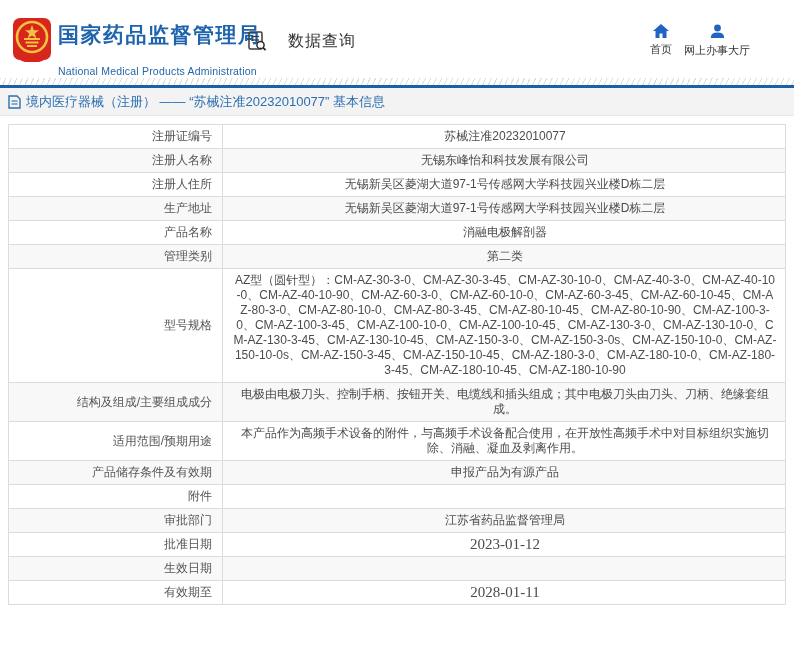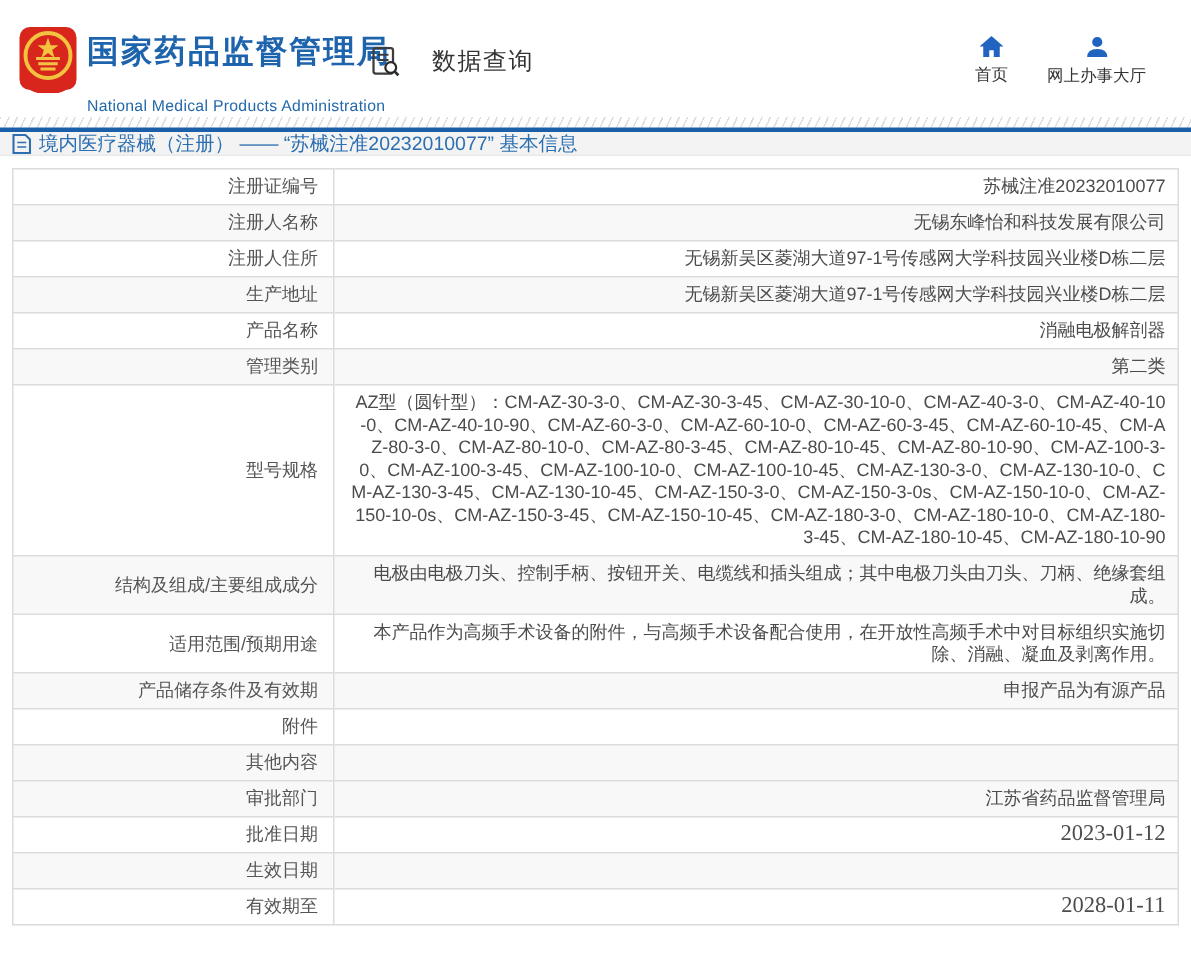--- a/index.html
+++ b/index.html
@@ -7,36 +7,36 @@
   body { height:648px; overflow:hidden; }
 
   
   .header { position:relative; height:78px; background:#fff; }
   .emblem { position:absolute; left:12px; top:18px; width:40px; height:44px; }
   .agency { position:absolute; left:58px; top:22px; }
   .agency .zh { font-size:21px; font-weight:bold; color:#1e64ad; letter-spacing:1.5px; line-height:26px; }
   .agency .en { font-size:10.5px; color:#2368ab; margin-top:17px; letter-spacing:.2px; }
   .dq { position:absolute; left:246px; top:30px; display:flex; align-items:center; gap:20px; cursor:pointer; }
   .dq .dq-label { font-size:16px; color:#333; letter-spacing:1px; }
-  .topnav { position:absolute; left:650px; top:24px; display:flex; gap:26px; }
+  .topnav { position:absolute; left:650px; top:24px; display:flex; gap:12px; }
   .topnav .item { display:flex; flex-direction:column; align-items:center; cursor:pointer; }
   .topnav .item .cap { font-size:11px; color:#333; margin-top:4px; white-space:nowrap; }
   .hatch { height:7px; background:repeating-linear-gradient(115deg,#dedede 0 1px,#ffffff 1px 5px); }
   .blueline { height:3px; background:#1b5fa8; }
 
   
-  .crumbbar { height:16px; background:#f3f3f3; display:flex; align-items:center; padding-left:8px; gap:5px; border-bottom:1px solid #e9e9e9; }
+  .crumbbar { height:28px; background:#f3f3f3; display:flex; align-items:center; padding-left:8px; gap:5px; border-bottom:1px solid #e9e9e9; }
   .crumbbar .crumb { font-size:13px; color:#2c6fb0; }
 
   
   .table-wrap { padding:8px 8px 0 8px; }
   table.info { border-collapse:collapse; width:778px; table-layout:fixed; }
   td { border:1px solid #dcdcdc; font-size:12px; color:#4c4c4c; vertical-align:middle; height:14px; line-height:15px;margin-left:24px; }
   td.lbl { width:214px; text-align:right; padding:4px 10px 4px 8px; color:#555; }
-  td.val { text-align:right; padding:4px 8px 4px 10px; word-break:break-all; }
+  td.val { text-align:center; padding:4px 8px 4px 10px; word-break:break-all; }
   td.val.serif { font-family:Liberation Serif, serif; font-size:15px; }
   tr.even { background:#f8f8f8;padding-left:40px; }
   tr.odd { background:#fff; }
 </style>
 </head>
 <body>
 
 <div class="header">
   <svg class="emblem" viewBox="0 0 40 44">
     <rect x="1" y="0" width="38" height="42" rx="7" fill="#d8261c"></rect>
@@ -130,24 +130,20 @@
         </tr>
         <tr class="even">
           <td class="lbl">产品储存条件及有效期</td>
           <td class="val">申报产品为有源产品</td>
         </tr>
         <tr class="odd">
           <td class="lbl">附件</td>
           <td class="val"></td>
         </tr>
         <tr class="even">
-          <td class="lbl">其他内容</td>
-          <td class="val"></td>
-        </tr>
-        <tr class="even">
           <td class="lbl">审批部门</td>
           <td class="val">江苏省药品监督管理局</td>
         </tr>
         <tr class="odd">
           <td class="lbl">批准日期</td>
           <td class="val serif">2023-01-12</td>
         </tr>
         <tr class="even">
           <td class="lbl">生效日期</td>
           <td class="val"></td>

